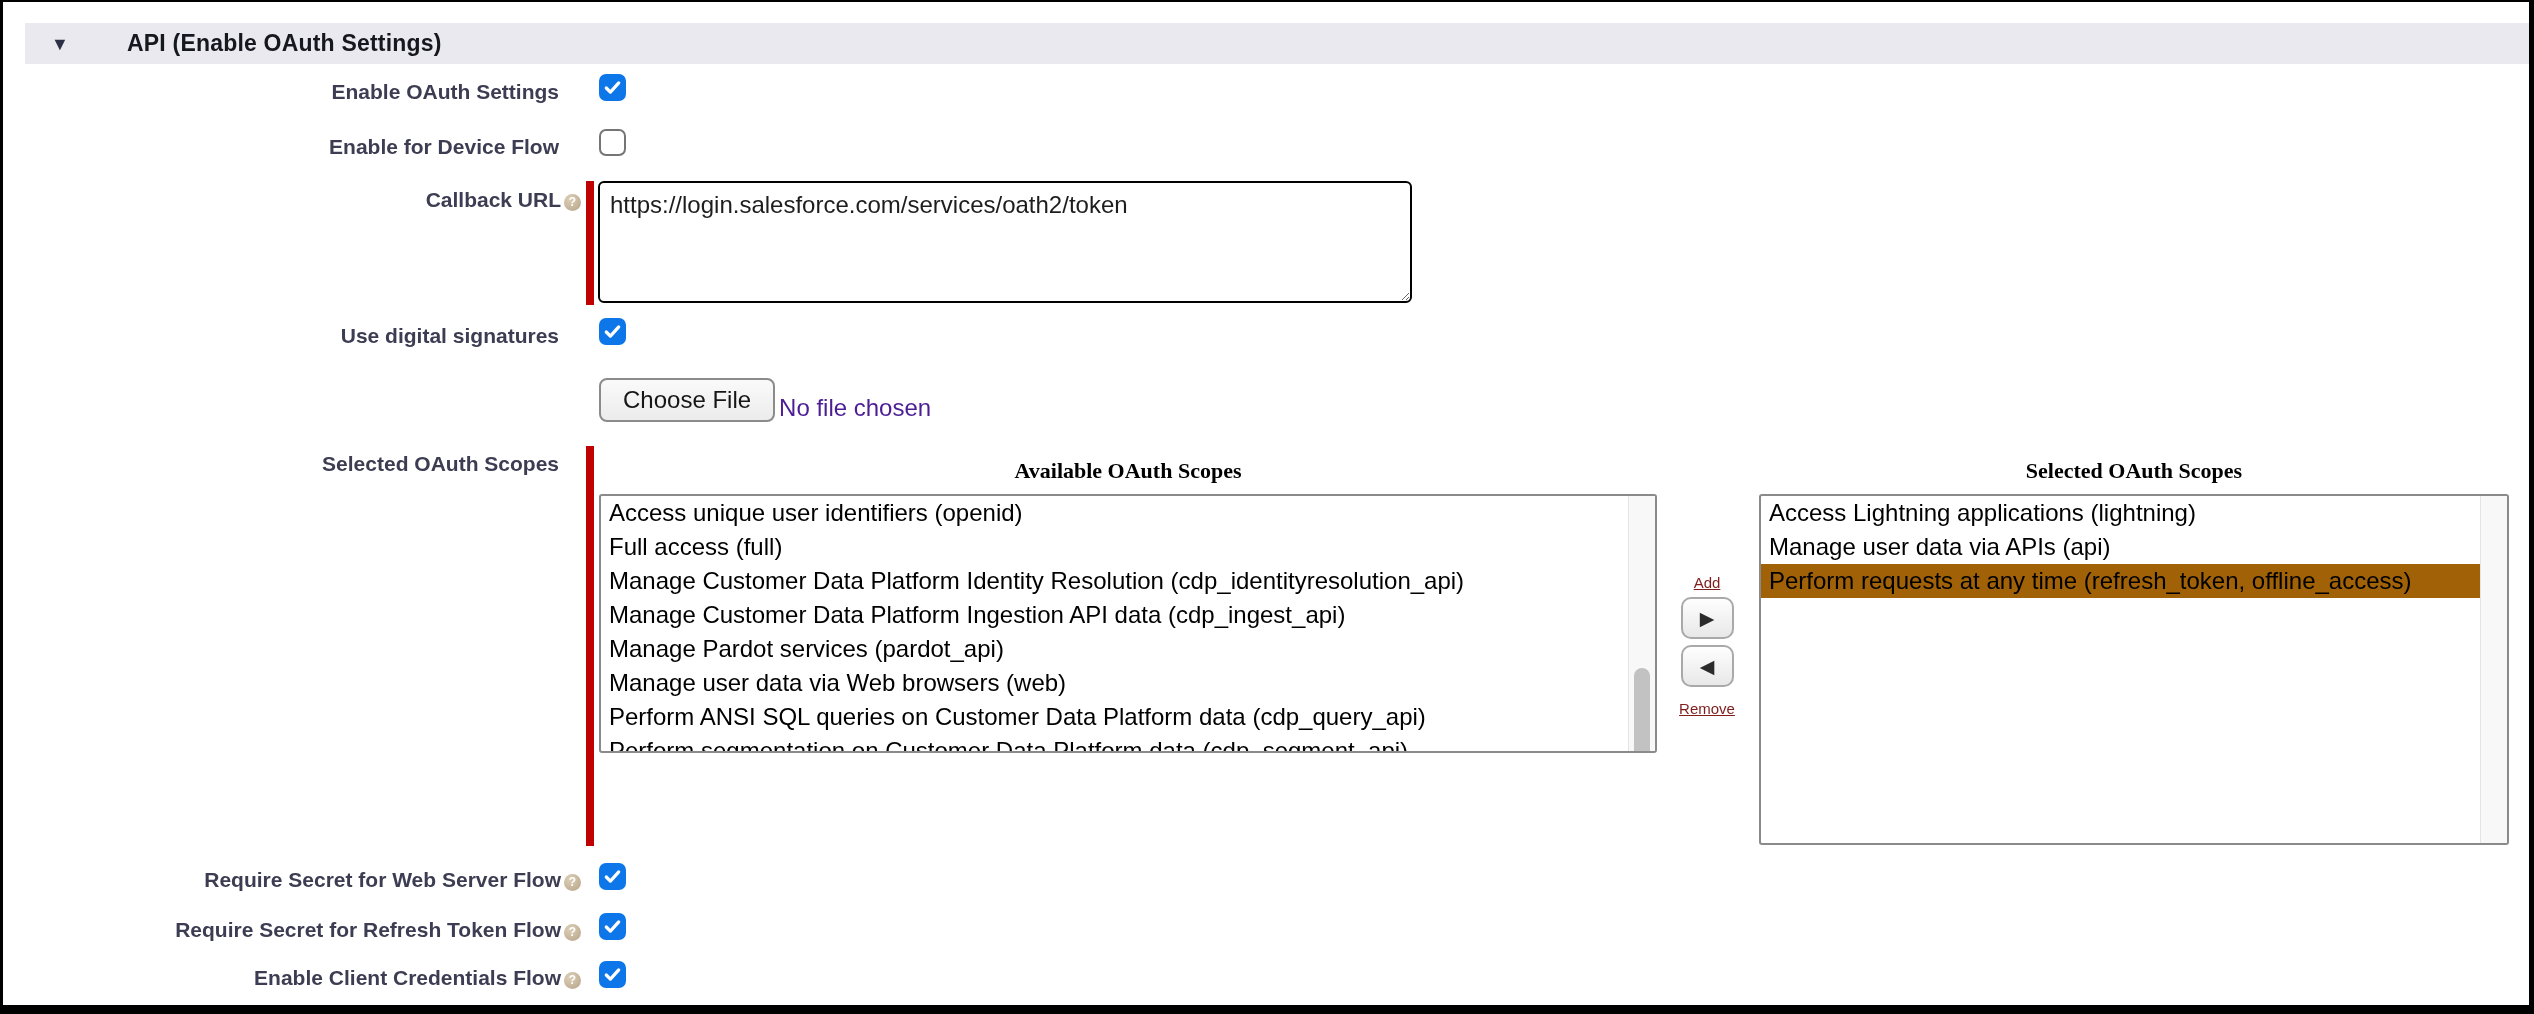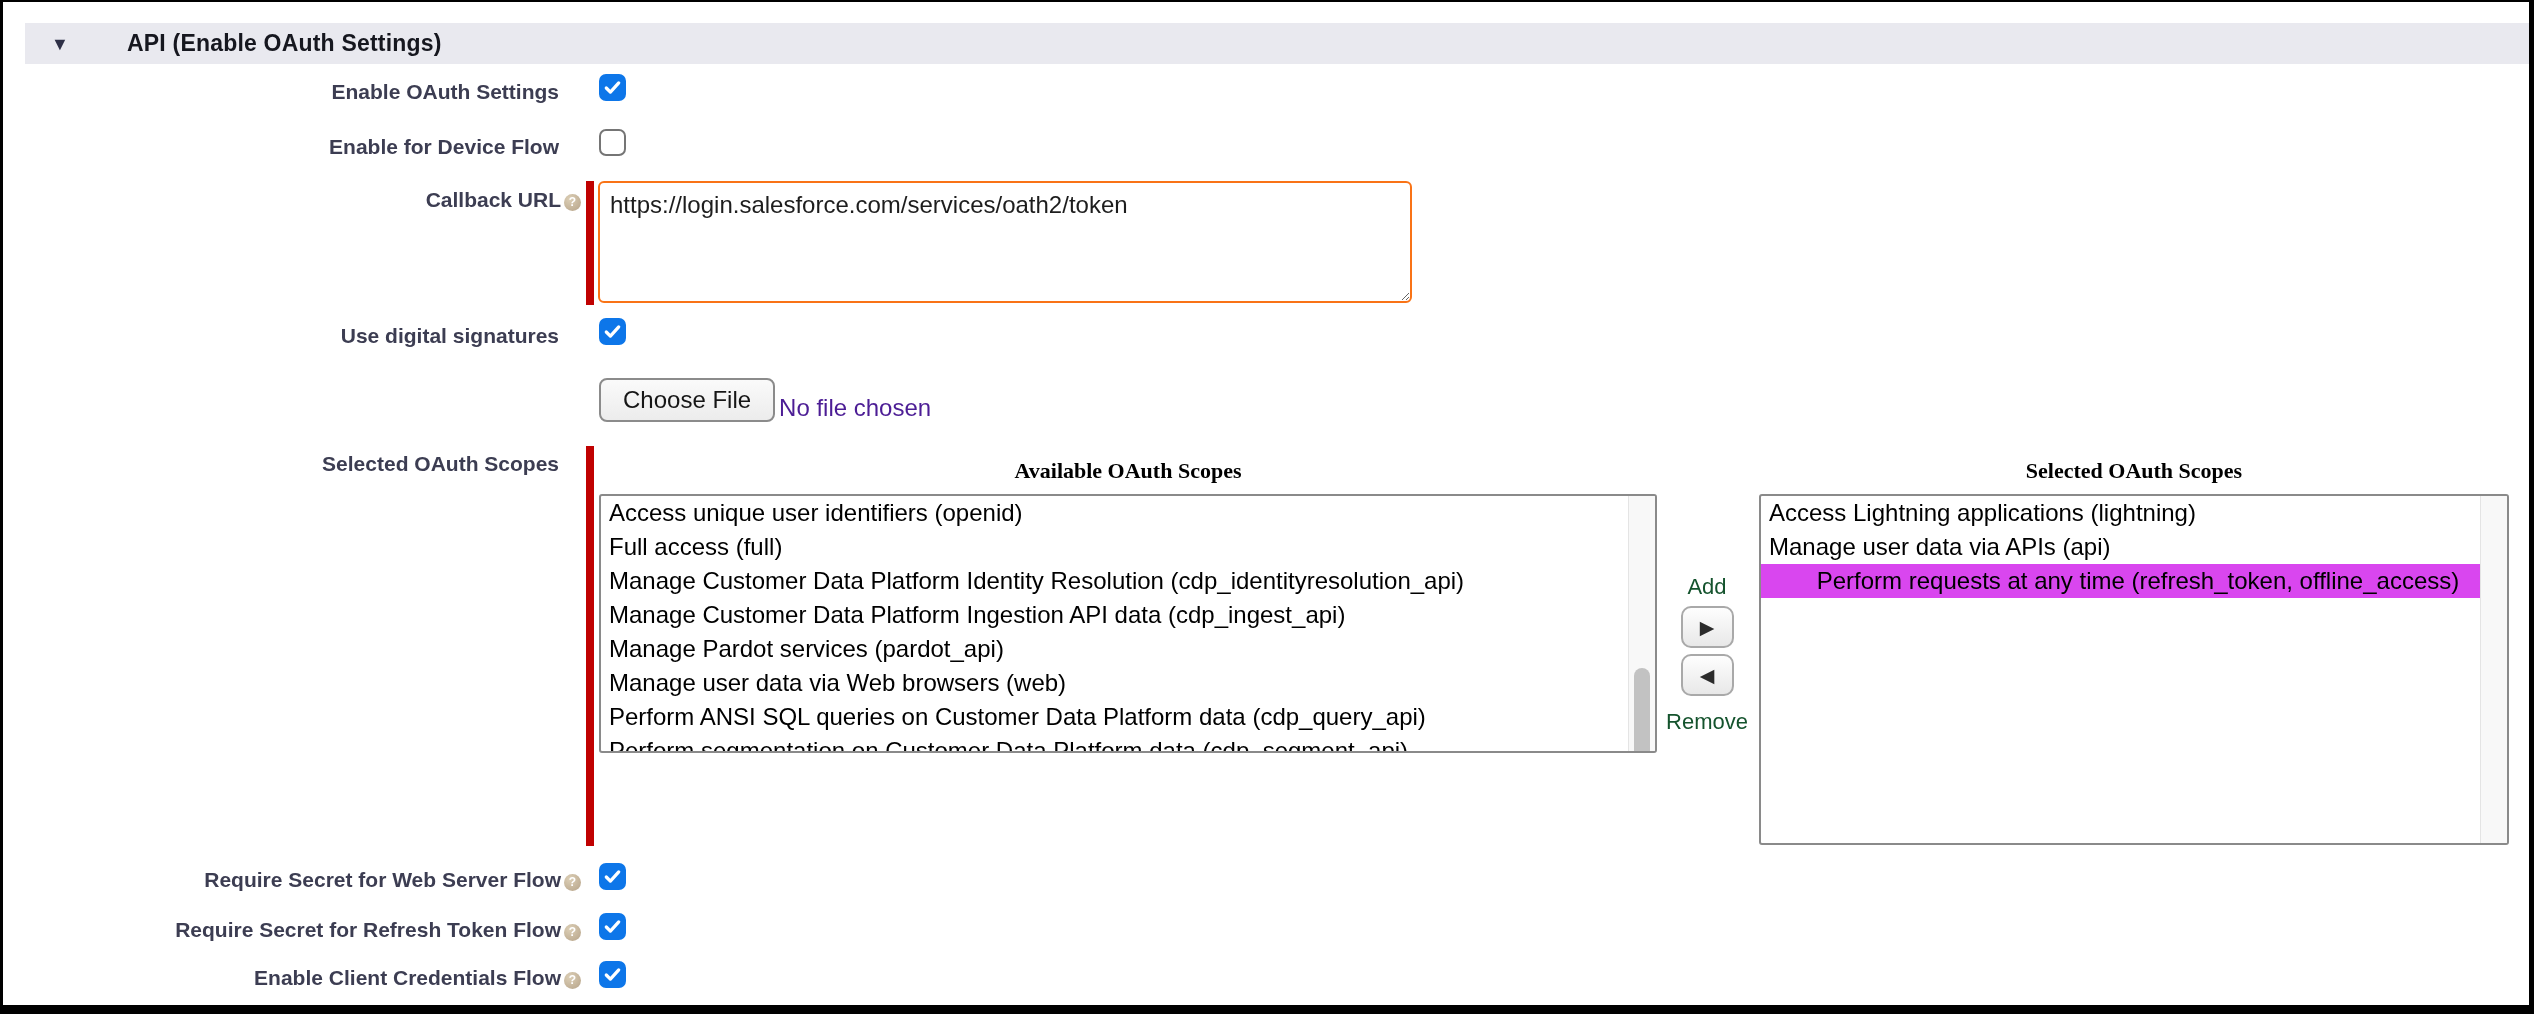--- a/index.html
+++ b/index.html
@@ -45,21 +45,21 @@
     border-radius: 7px; border: 2px solid #757575; background: #fff; cursor: pointer;
   }
   .checkbox svg { display: none; }
   .checkbox.checked { border-color: #0d76e9; background: #0d76e9; }
   .checkbox.checked svg { display: block; width: 100%; height: 100%; }
 
   .req-bar { position: absolute; left: 583px; width: 8px; background: #c00101; }
 
   textarea.callback {
     position: absolute; left: 595px; top: 179px; width: 814px; height: 122px;
-    border: 2px solid #f97316; border-radius: 6px; padding: 7px 10px;
+    border: 2px solid #000000; border-radius: 6px; padding: 7px 10px;
     font-family: "Liberation Sans", "DejaVu Sans", sans-serif;
     font-size: 24px; color: #1d1d1d; line-height: 30px;
     resize: both; outline: none; background: #fff;
   }
 
   .file-row { position: absolute; left: 596px; top: 374px; height: 46px; display: flex; align-items: flex-end; }
   .choose-file-btn {
     height: 44px; padding: 0 22px; font-size: 24px; color: #161616;
     font-family: "Liberation Sans", "DejaVu Sans", sans-serif;
     background: linear-gradient(180deg, #fafafa, #ececec);
@@ -73,31 +73,31 @@
     font-family: Liberation Serif, serif;
   }
   .listbox {
     position: absolute; top: 492px; background: #fff;
     border: 2px solid #8a8a8a; border-radius: 3px; overflow: hidden;
   }
   .listbox .opt {
     font-size: 24px; color: #000; line-height: 34px; padding-left: 8px;
     white-space: nowrap; cursor: default;
   }
-  .listbox .opt.selected { background: #d946ef; text-align: center; }
+  .listbox .opt.selected { background: #a16207; }
   .sbar {
     position: absolute; top: 0; right: 0; bottom: 0; width: 27px;
     background: #f8f8f8; border-left: 1px solid #e4e4e4;
   }
   .sbar .thumb {
     position: absolute; left: 5px; width: 16px; border-radius: 8px; background: #c2c2c2;
   }
 
   .dual-ctrl { position: absolute; left: 1652px; width: 104px; text-align: center; }
-  .ctrl-label { font-size: 22px; color: #14532d; }
+  .ctrl-label { font-size: 15px; color: #7f1d1d; text-decoration: underline; }
   .arrow-btn {
     width: 53px; height: 42px; margin-top: 6px;
     border: 2px solid #a9a9a9; border-radius: 10px;
     background: linear-gradient(180deg, #fefefe, #e8e8e8);
     font-size: 19px; color: #2b2b2b; cursor: pointer; line-height: 1;
     font-family: "DejaVu Sans", sans-serif;
   }
 </style>
 </head>
 <body>

